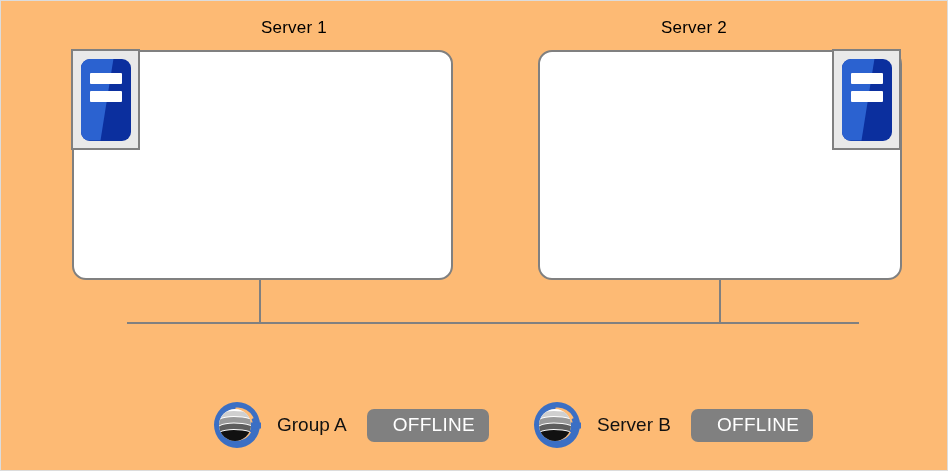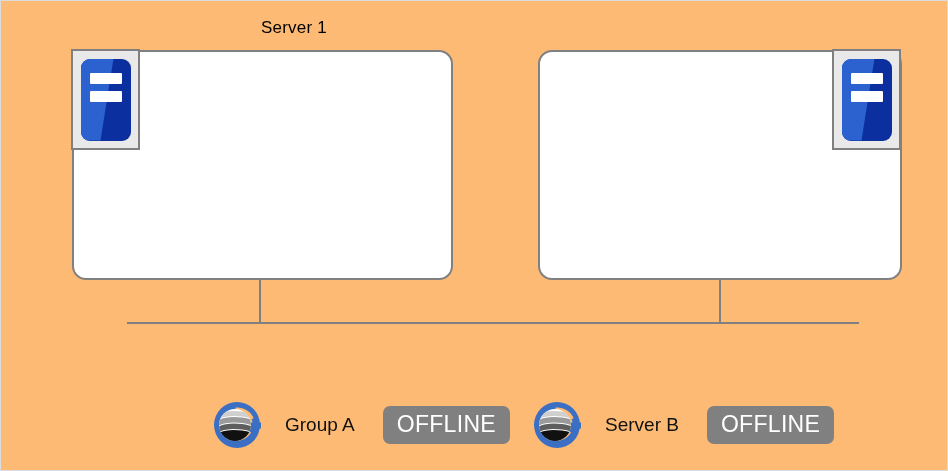--- a/index.html
+++ b/index.html
@@ -105,43 +105,43 @@
     width: 732px;
     height: 2px;
     background: #808080;
   }
 
   
   .group-row {
     position: absolute;
     display: flex;
     align-items: center;
-    gap: 16px;
+    gap: 8px;
   }
   #group-row-a { left: 208px; top: 396px; }
   #group-row-b { left: 528px; top: 396px; }
 
   .group-logo {
     width: 56px;
     height: 56px;
     flex: 0 0 auto;
   }
   .group-label {
     font-size: 19px;
     color: #111111;
     white-space: nowrap;
     margin-left: 4px;
     margin-right: 12px;
   }
   .status-badge {
     display: inline-block;
     background: #808080;
     color: #ffffff;
-    font-size: 23px;
-    padding: 5px 14px 6px 14px;
+    font-size: 19px;
+    padding: 5px 14px 6px 26px;
     border-radius: 7px;
     white-space: nowrap;
     letter-spacing: 0.3px;
   }
 </style>
 </head>
 <body>
 
 <div id="page">
 
@@ -149,20 +149,21 @@
 
   <div class="server-box" id="server-box-1"></div>
 
   <div class="server-icon-frame" id="server-icon-frame-1">
     <div class="server-icon-glyph">
       <div class="icon-bar bar-1"></div>
       <div class="icon-bar bar-2"></div>
     </div>
   </div>
 
+  <div class="server-title" id="title-server-2">Server 2</div>
 
   <div class="server-box" id="server-box-2"></div>
 
   <div class="server-icon-frame" id="server-icon-frame-2">
     <div class="server-icon-glyph">
       <div class="icon-bar bar-1"></div>
       <div class="icon-bar bar-2"></div>
     </div>
   </div>
 

